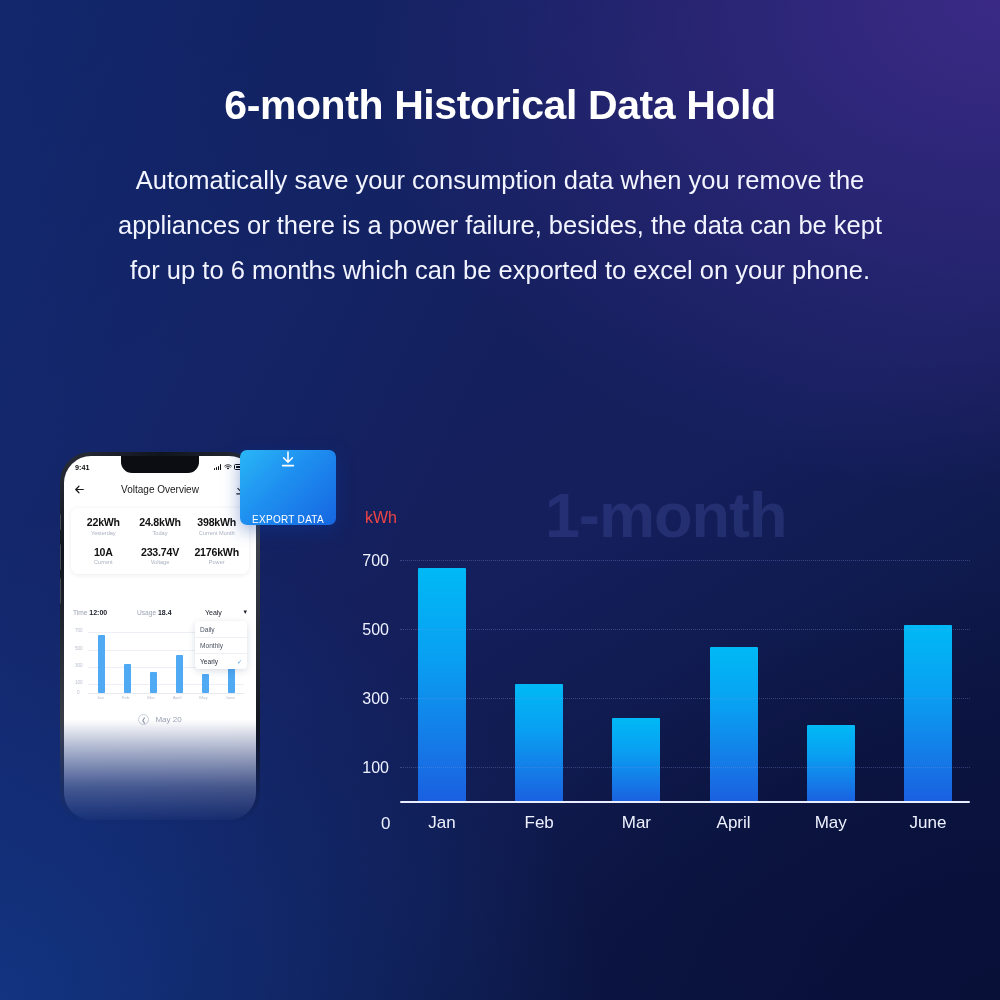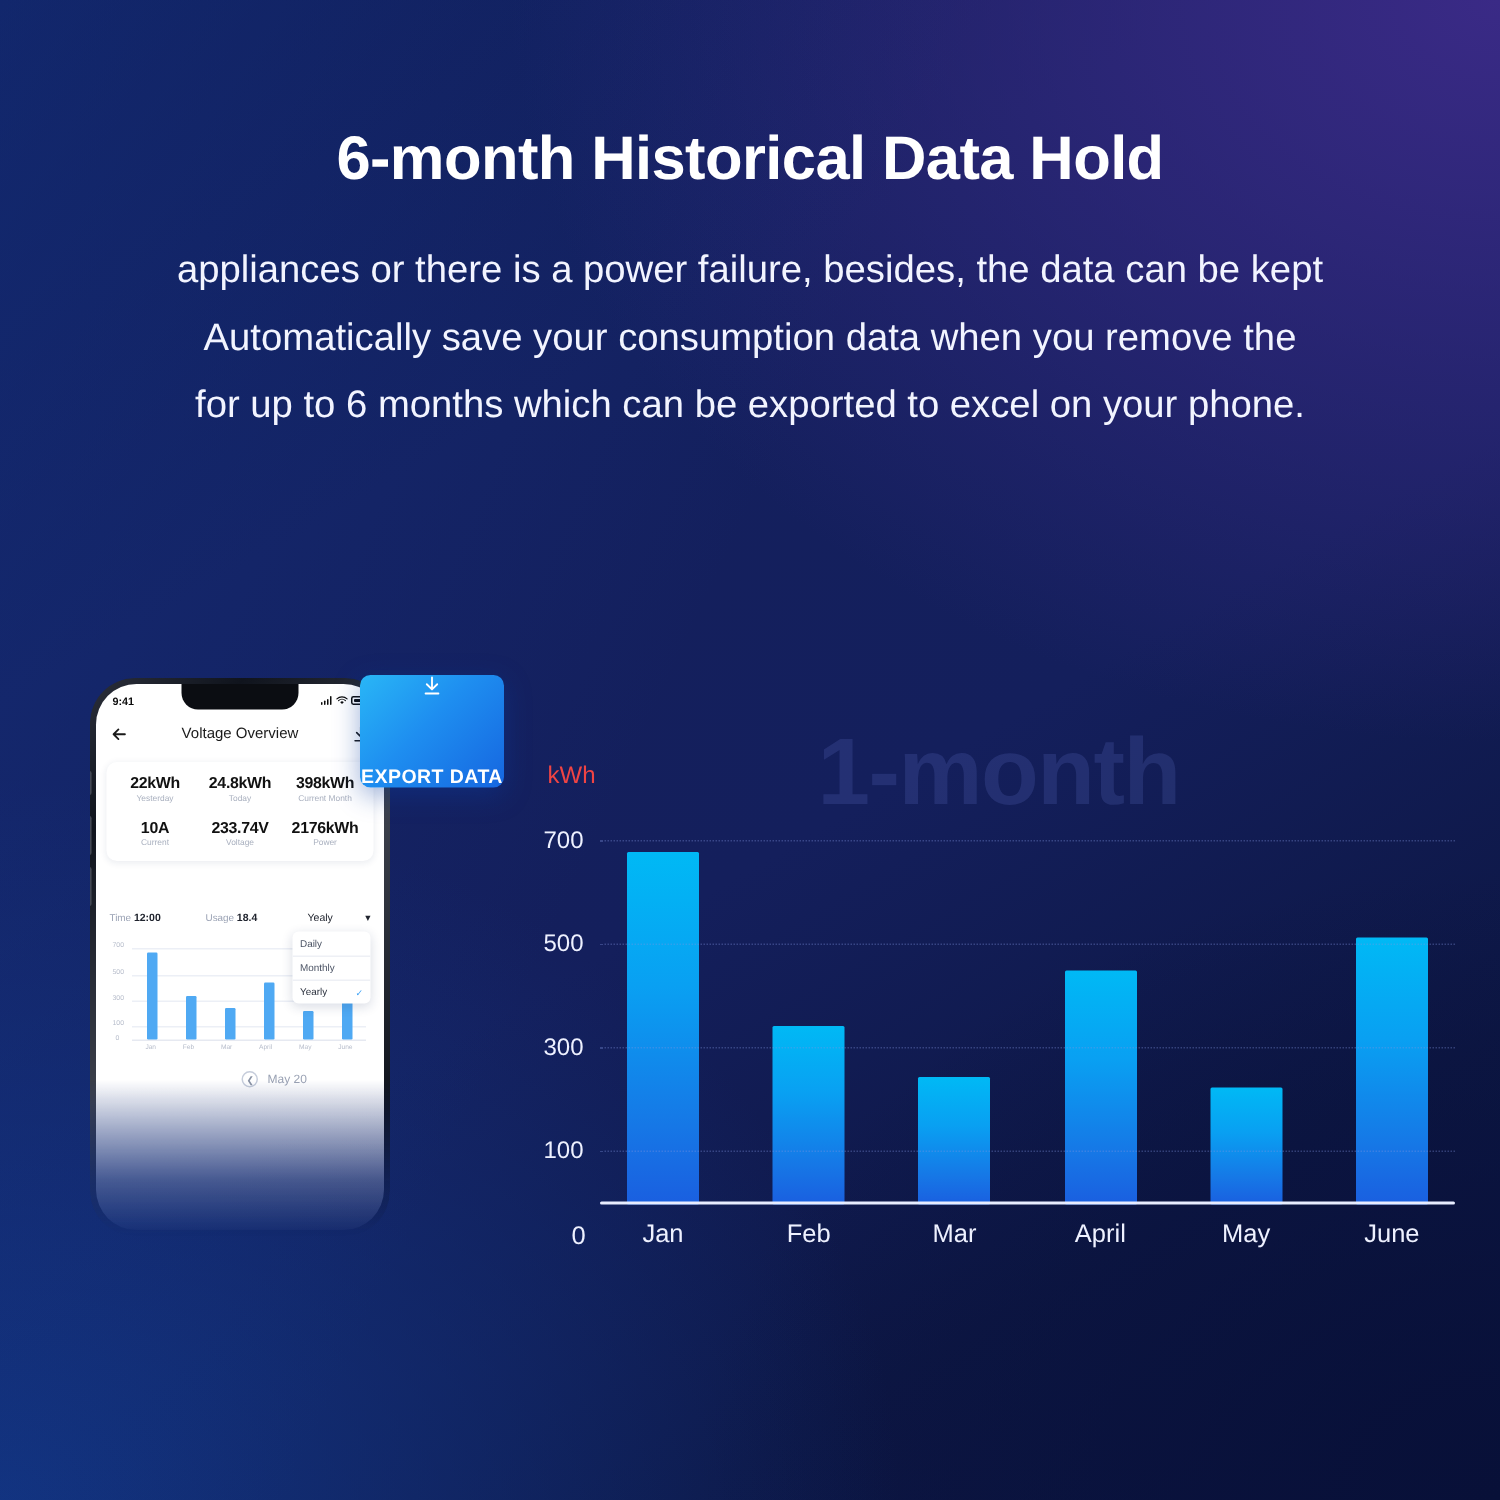--- a/index.html
+++ b/index.html
@@ -128,40 +128,40 @@
   .mini-grid{ position:absolute; left:0; right:0; height:0; border-top:.5px solid #eceff6; }
   .mini-ylab{ position:absolute; left:0; font-size:4.6px; color:#b7bdcb; transform:translateY(-50%); }
   #mini-bars{ position:absolute; inset:0; display:flex; align-items:flex-end;
               justify-content:space-around; border-bottom:.5px solid #e6e9f1; }
   .mini-bar{ width:7px; background:#4fa9f3; border-radius:.8px; }
   #mini-xlabs{ position:absolute; left:14px; right:2px; bottom:0; height:11px;
                display:flex; justify-content:space-around; }
   .mini-xlab{ font-size:4.4px; color:#b7bdcb; }
   #date-nav{
     position:absolute; top:258px; left:0; width:100%;
-    display:flex; align-items:center; justify-content:center; gap:6px;margin-left:23px;
+    display:flex; align-items:center; justify-content:center; gap:6px;
   }
   #date-prev{
     width:11px; height:11px; border-radius:50%; border:.6px solid #c6cddb;
     display:flex; align-items:center; justify-content:center;
     font-size:6px; color:#8a93a5;
   }
   #date-label{ font-size:8px; color:#9aa2b4; }
 
   
   #export-badge{
     position:absolute; left:240px; top:450px; width:96px; height:75px;
     border-radius:7px;
     background:linear-gradient(135deg,#29b6f6 0%,#1e8ef0 45%,#1666e0 100%);
     box-shadow:0 5px 18px rgba(10,60,160,.40);
     display:flex; flex-direction:column; align-items:center; justify-content:center;
     z-index:8;
   }
   #export-icon{ width:32px; height:33px; margin-bottom:1px; }
-  #export-label{ color:#fff; font-size:13px; font-weight:bold; letter-spacing:.3px;margin-top:44px; }
+  #export-label{ color:#fff; font-size:10px; font-weight:normal; letter-spacing:.3px;margin-top:44px; }
 
   
   #chart{ position:absolute; left:355px; top:500px; width:625px; height:340px; }
   #y-unit{ position:absolute; left:10px; top:9px; font-size:16px; color:#ef4444; }
   #plot{ position:absolute; left:45px; right:10px; top:40px; bottom:37px; }
   .grid{ position:absolute; left:0; right:0; height:0;
          border-top:1.5px dotted rgba(130,150,225,.34); }
   .ytick{ position:absolute; right:100%; margin-right:11px; transform:translateY(-50%);
           font-size:16px; color:#eef1ff; white-space:nowrap; }
   #bars{ position:absolute; inset:0; display:flex; align-items:flex-end;
@@ -176,22 +176,22 @@
   #zero-tick{ position:absolute; left:26px; bottom:6px; font-size:17px; color:#eef1ff; }
 </style>
 </head>
 <body>
 
 <div id="bg-base"></div>
 <div id="bg-sheen"></div>
 
 <div id="headline">6-month Historical Data Hold</div>
 <div id="subhead">
+  <div>Automatically save your consumption data when you remove the</div>
   <div>appliances or there is a power failure, besides, the data can be kept</div>
-  <div>Automatically save your consumption data when you remove the</div>
   <div>for up to 6 months which can be exported to excel on your phone.</div>
 </div>
 
 <div id="watermark">1-month</div>
 
 <div id="phone-wrap">
   <div id="phone-frame">
     <div class="side-btn" style="top:62px;height:16px;"></div>
     <div class="side-btn" style="top:92px;height:26px;"></div>
     <div class="side-btn" style="top:126px;height:26px;"></div>

